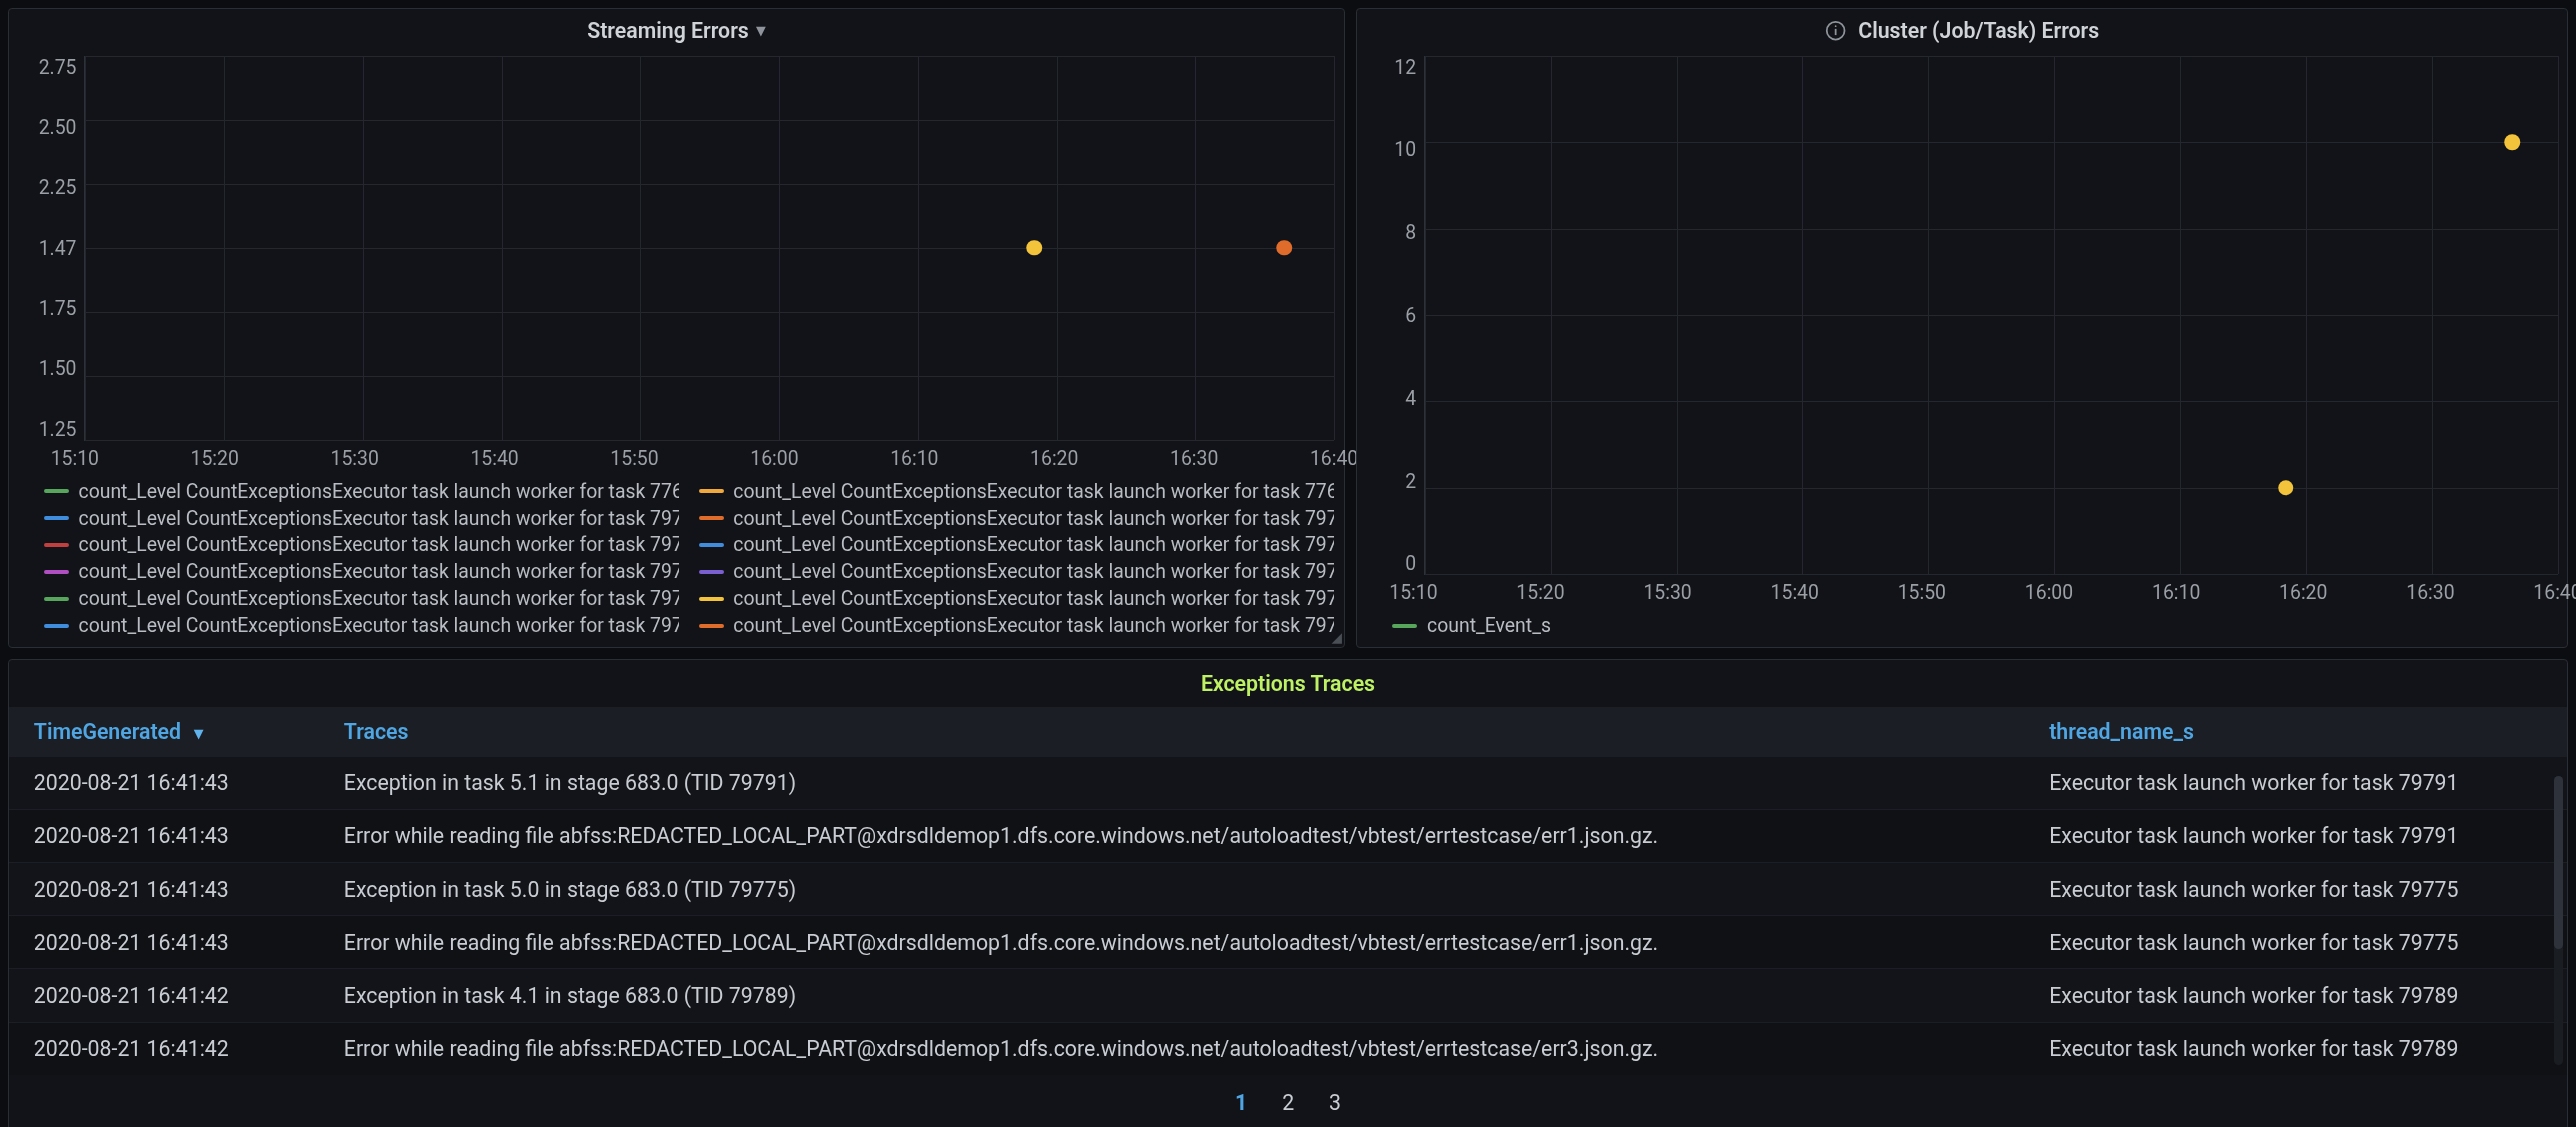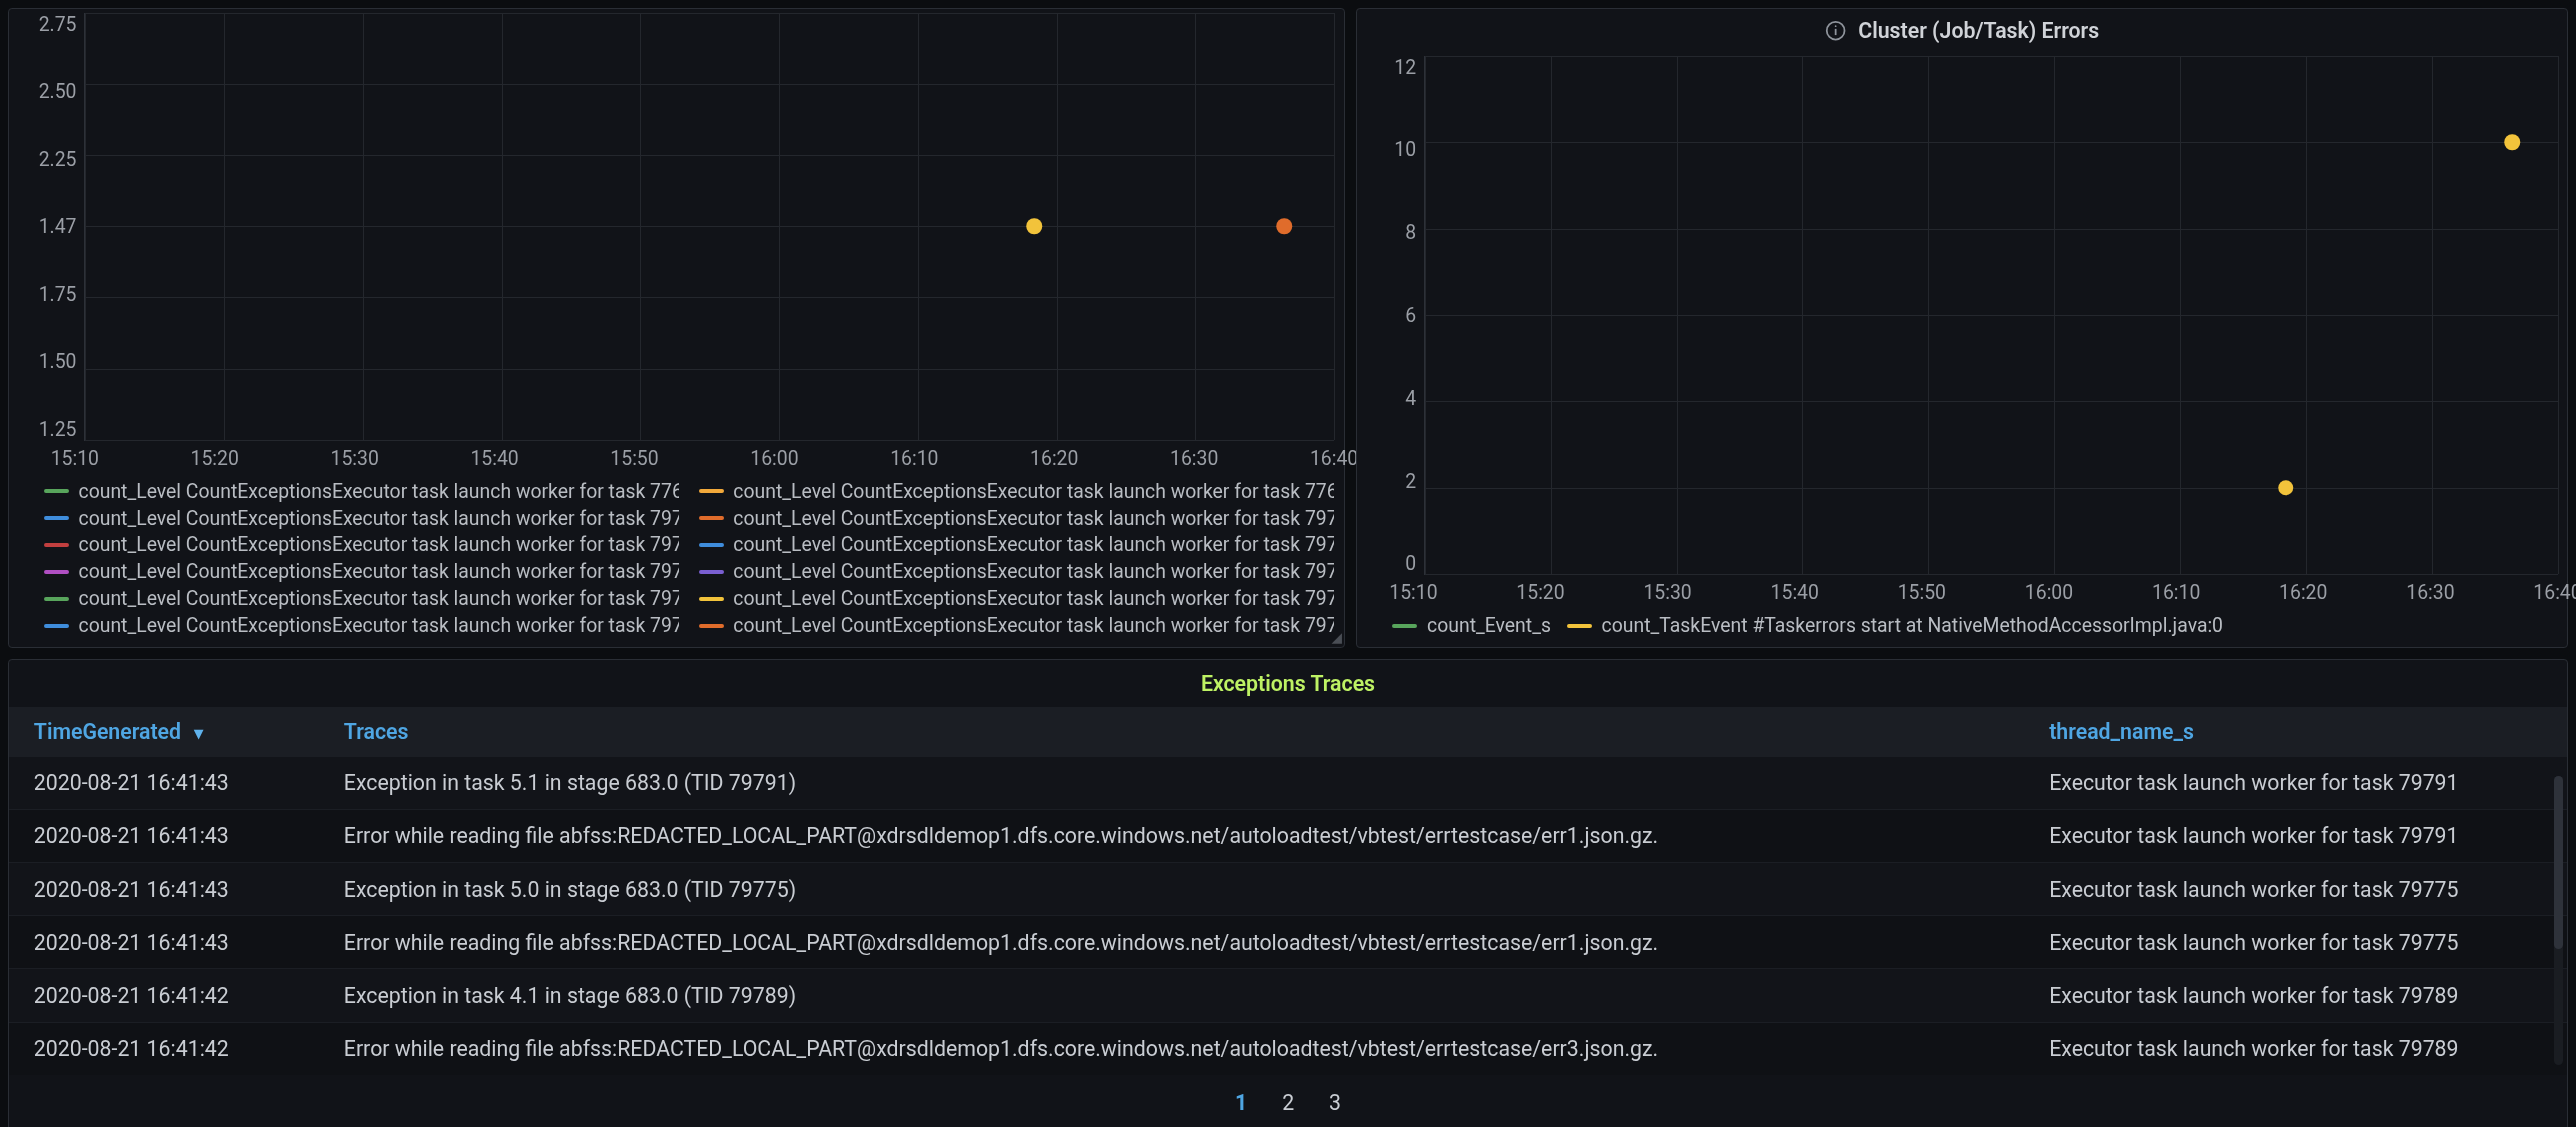--- a/index.html
+++ b/index.html
@@ -210,20 +210,24 @@
   .col-thread{width:543px;}
 </style>
 </head>
 <body>
 
 <div class="wrap">
 
   <div class="top-row">
 
     <div class="panel chart-panel left">
+      <div class="panel-title-bar">
+        <span>Streaming Errors</span>
+        <span class="chev">▾</span>
+      </div>
       <div class="chart-body">
         <div class="y-axis" id="y-axis-left" style="width:58px;">
             <div>2.75</div>
             <div>2.50</div>
             <div>2.25</div>
             <div>1.47</div>
             <div>1.75</div>
             <div>1.50</div>
             <div>1.25</div>
           </div>
@@ -366,24 +370,20 @@
           <div class="x-tick" style="left: 55.5556%;">16:00</div>
           <div class="x-tick" style="left: 66.6667%;">16:10</div>
           <div class="x-tick" style="left: 77.7778%;">16:20</div>
           <div class="x-tick" style="left: 88.8889%;">16:30</div>
           <div class="x-tick" style="left: 100%;">16:40</div>
         </div>
       <div class="legend row1" id="legend-right">
           <div class="legend-item">
             <span class="swatch" style="background: rgb(88, 165, 92);"></span>
             <span>count_Event_s</span>
-          </div>
-          <div class="legend-item">
-            <span class="swatch" style="background: rgb(242, 195, 59);"></span>
-            <span>count_TaskEvent #Taskerrors start at NativeMethodAccessorImpl.java:0</span>
           </div>
         </div>
     </div>
 
   </div>
 
   <div class="panel table-panel">
     <div class="table-title">Exceptions Traces</div>
     <table>
       <colgroup>

